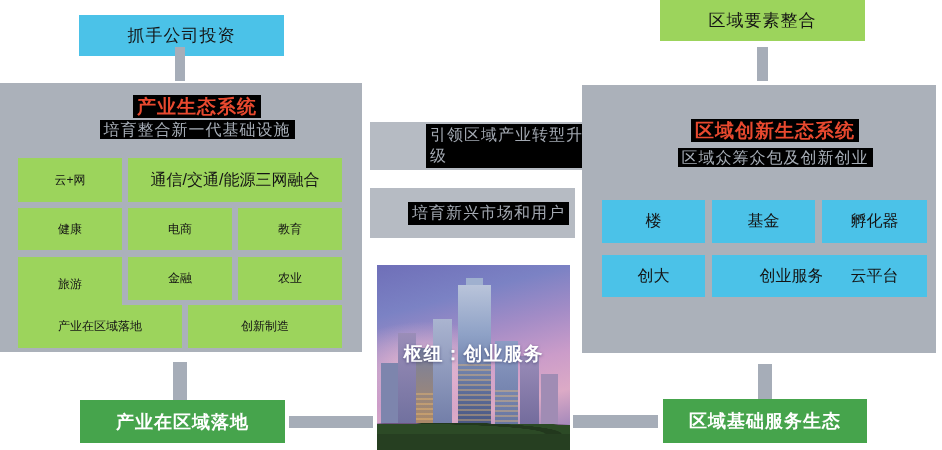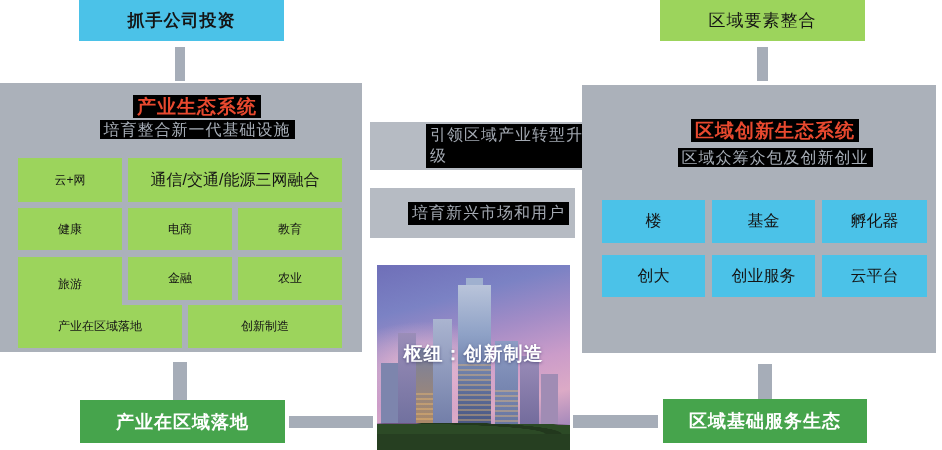--- a/index.html
+++ b/index.html
@@ -4,21 +4,21 @@
 <style>
   html,body{margin:0;padding:0;background:#fff;}
   body{font-family:"Liberation Sans","DejaVu Sans",sans-serif;}
   #canvas{position:relative;width:942px;height:450px;background:#fff;overflow:hidden;}
 
   .abs{position:absolute;}
   .flexc{display:flex;align-items:center;justify-content:center;}
 
   
   .top-box{height:41px;width:205px;font-size:17px;color:#141414;letter-spacing:1px;}
-  #top-left-box{left:79px;top:0;background:#4bc2e8;font-weight:bold;}
+  #top-left-box{left:79px;top:15px;background:#4bc2e8;}
   #top-right-box{left:660px;top:0;background:#9cd45c;}
 
   
   .conn{background:#a6adb8;}
   #vc1{left:175px;top:47px;width:10px;height:34px;}
   #vc2{left:757px;top:47px;width:11px;height:34px;}
   #vc3{left:173px;top:362px;width:14px;height:38px;}
   #vc4{left:758px;top:364px;width:14px;height:35px;}
   #hc1{left:289px;top:416px;width:84px;height:12px;}
   #hc2{left:573px;top:415px;width:85px;height:13px;}
@@ -53,21 +53,21 @@
   #lc6{left:128px;top:174px;width:104px;height:43px;}
   #lc7{left:238px;top:174px;width:104px;height:43px;}
   #lc8{left:18px;top:222px;width:164px;height:43px;}
   #lc9{left:188px;top:222px;width:154px;height:43px;}
 
   
   #rc0{left:20px;top:115px;width:103px;height:43px;}
   #rc1{left:130px;top:115px;width:103px;height:43px;}
   #rc2{left:240px;top:115px;width:105px;height:43px;}
   #rc3{left:20px;top:170px;width:103px;height:42px;}
-  #rc4{left:130px;top:170px;width:103px;height:42px;}
+  #rc4{left:130px;top:170px;width:103px;height:42px;padding-left:28px;}
   #rc5{left:240px;top:170px;width:105px;height:42px;}
 
   
   .mid-box{left:370px;width:205px;background:#b6bbc3;}
   #mid-box-1{top:122px;height:48px;padding-left:24px;}
   #mid-box-2{top:188px;height:50px;}
   .mid-text{font-size:16px;color:#a2a8b1;letter-spacing:1px;}
 
   
   .bottom-box{background:#46a44c;color:#fff;font-weight:bold;font-size:18px;letter-spacing:1px;}
@@ -162,21 +162,21 @@
     <div id="tower" class="abs">
         <div class="win"></div>
       </div>
     <div id="b5" class="bld">
         <div class="win"></div>
       </div>
     <div id="b6" class="bld"></div>
     <div id="b7" class="bld"></div>
     <div id="mtn" class="abs"></div>
     <div id="trees" class="abs"></div>
-    <div id="scene-caption" class="abs">枢纽：创新制造</div>
+    <div id="scene-caption" class="abs">枢纽：创业服务</div>
   </div>
 
   <div id="right-panel" class="abs panel">
     <div id="rp-title" class="abs panel-head">
       <span class="hl panel-title">区域创新生态系统</span>
     </div>
     <div id="rp-sub" class="abs panel-head">
       <span class="hl panel-sub">区域众筹众包及创新创业</span>
     </div>
     <div id="rc0" class="abs chip-b flexc">楼</div>

